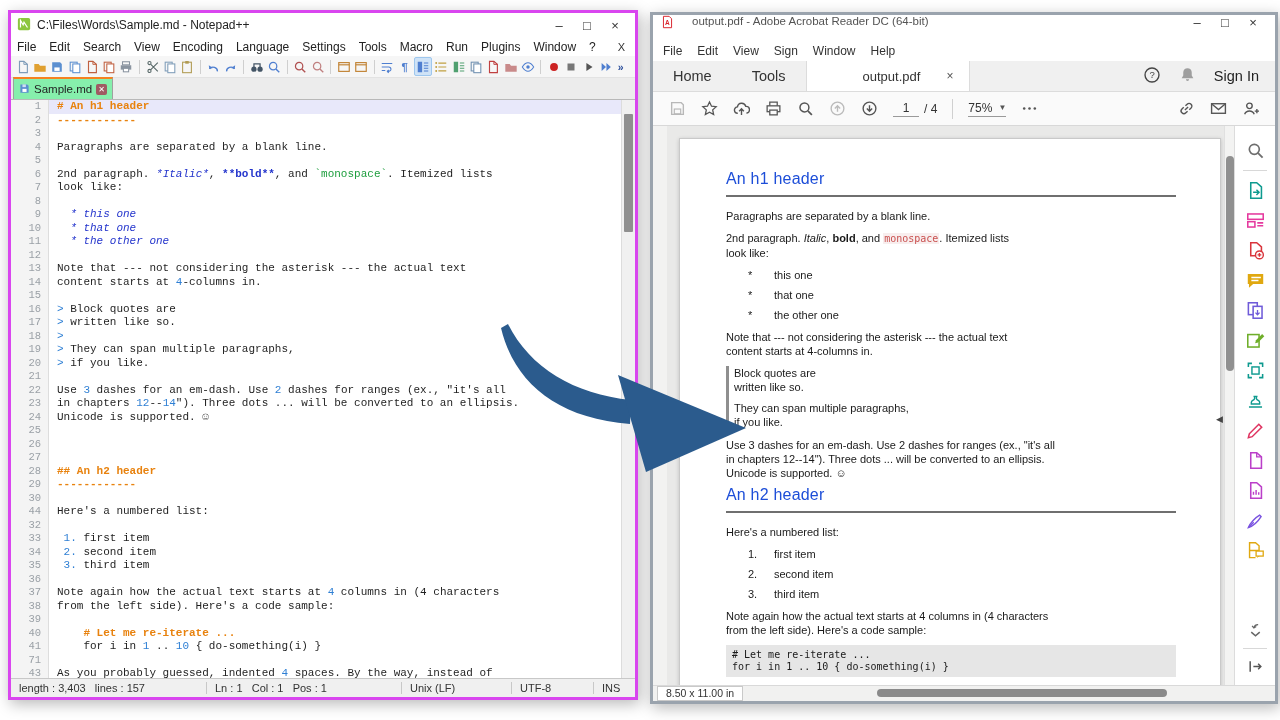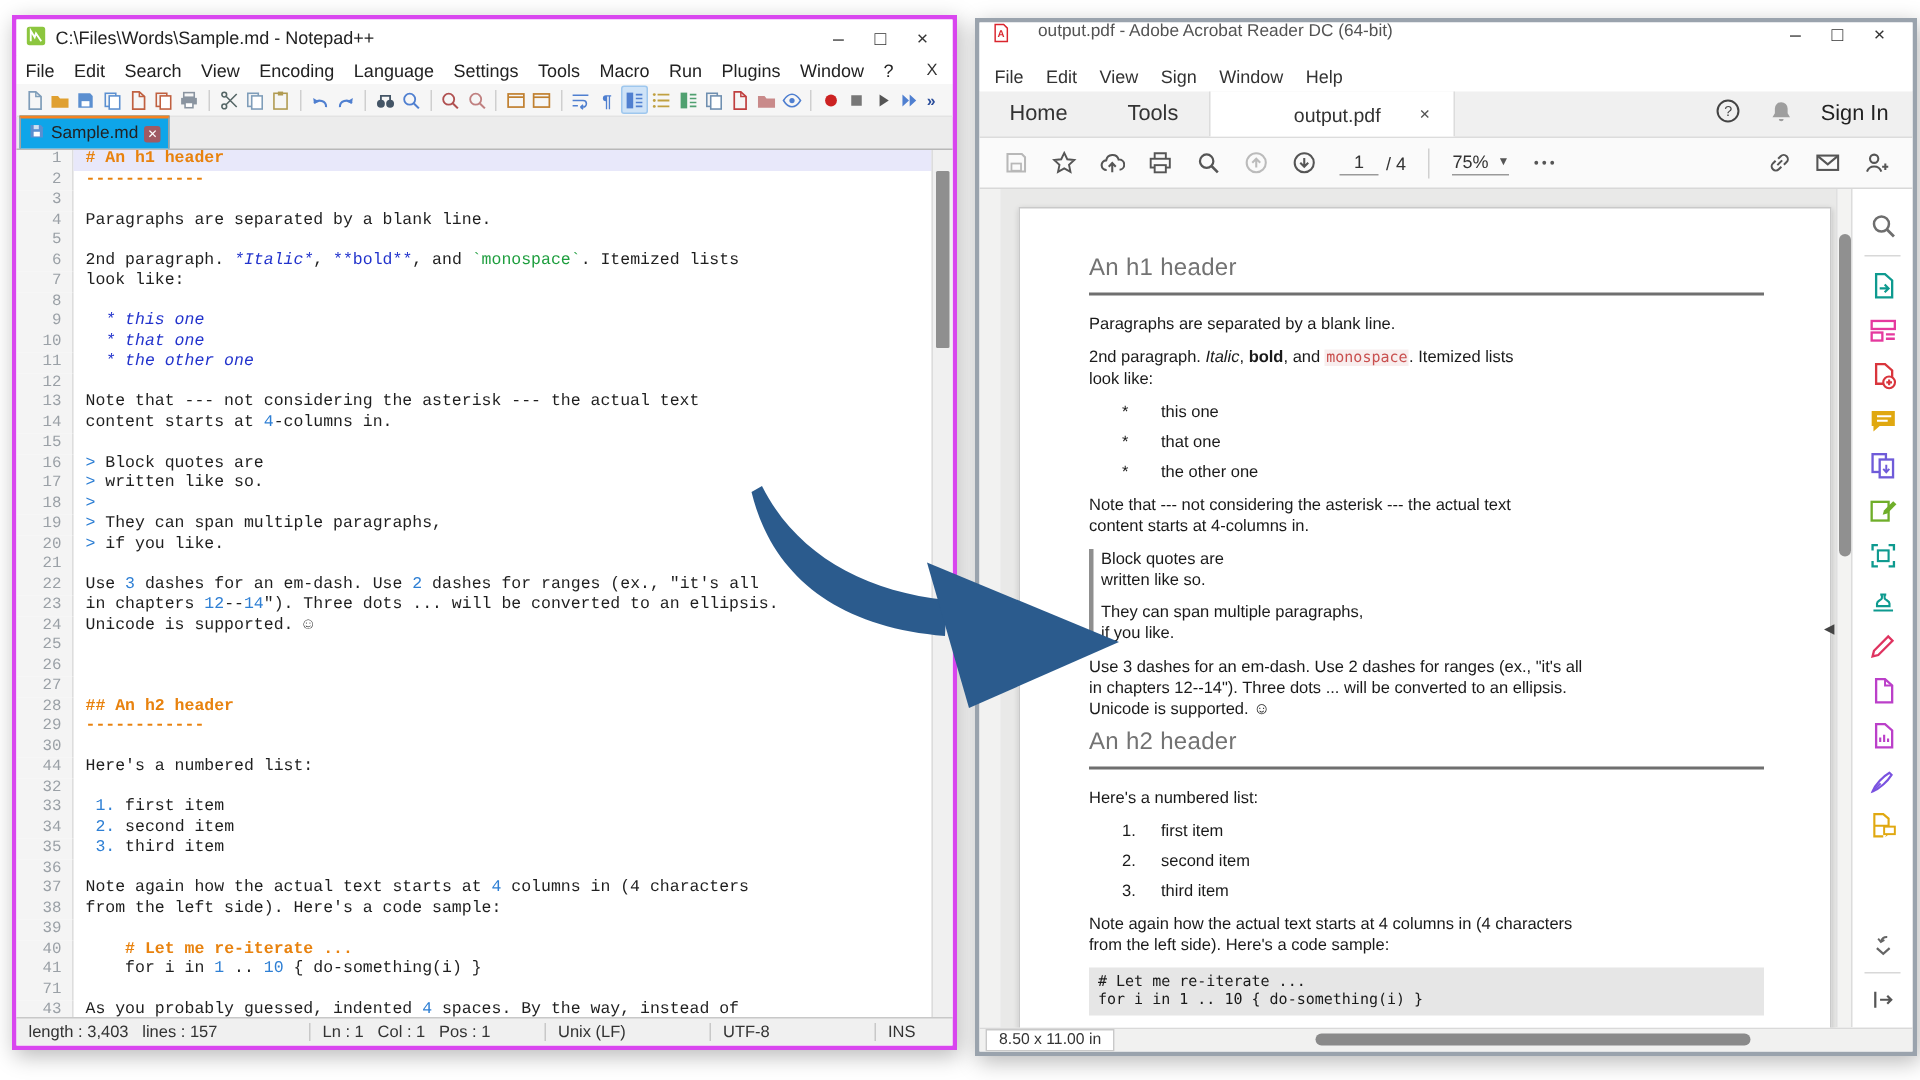--- a/index.html
+++ b/index.html
@@ -14,46 +14,46 @@
   .winbtns span{width:28px;text-align:center;font-size:13px;color:#333;cursor:default;}
   .npp-menu{height:19px;display:flex;align-items:center;padding:0 6px;font-size:12px;color:#222;background:#fff;}
   .npp-menu .items{flex:1;display:flex;gap:13px;}
   .npp-menu .mi{white-space:nowrap;}
   .npp-menu .mx{color:#333;font-size:11px;padding-right:4px;}
   .npp-tools{height:21px;background:#f6f6f6;display:flex;align-items:center;padding:0 4px;gap:2px;border-bottom:1px solid #e3e3e3;}
   .tbi{width:17px;height:17px;display:flex;align-items:center;justify-content:center;border-radius:2px;}
   .tbi.active{background:#cfe3f7;border:1px solid #9ec7ee;}
   .tsep{width:1px;height:14px;background:#cfcfcf;margin:0 3px;}
   .npp-tabs{height:21px;background:#ececec;border-bottom:1px solid #b8b8b8;display:flex;align-items:flex-end;padding-left:2px;}
-  .tab{height:20px;background:#0ea5e9;border:1px solid #a0a0a0;border-bottom:none;border-top:2px solid #f58220;
+  .tab{height:20px;background:#86efac;border:1px solid #a0a0a0;border-bottom:none;border-top:2px solid #f58220;
        display:flex;align-items:center;gap:4px;padding:0 5px;font-size:11.5px;color:#222;}
   .tclose{color:#fff;background:#a05a63;font-size:8px;width:11px;height:11px;line-height:11px;text-align:center;border-radius:2px;}
   .npp-editor{position:relative;flex:1;overflow:hidden;background:#fff;
      font-family:"Liberation Mono",monospace;font-size:11px;line-height:13.5px;}
   .ed-row{display:flex;height:13.5px;}
   .ed-row .ln{width:38px;flex:0 0 38px;text-align:right;padding-right:7px;color:#9aa0a6;background:#f4f4f4;
       border-right:1px solid #ddd;box-sizing:border-box;font-size:10.5px;}
   .ed-row .cd{flex:1;padding-left:8px;white-space:pre;color:#1f1f1f;margin-right:13px;}
   .ed-row.cur .cd{background:var(--c-current_line,#e8e8fa);}
   .sg-h{color:var(--c-npp_orange,#e8820e);font-weight:bold;}
   .sg-i{color:var(--c-npp_blue,#2233cc);font-style:italic;}
-  .sg-b{color:var(--c-npp_blue,#2233cc);font-weight:normal;}
+  .sg-b{color:var(--c-npp_blue,#2233cc);font-weight:bold;}
   .sg-n{color:var(--c-npp_num,#2e7fd4);}
   .sg-q{color:var(--c-npp_num,#2e7fd4);}
   .sg-g{color:var(--c-npp_green,#1e9e3e);}
   .ed-scroll{position:absolute;right:0;top:0;bottom:0;width:13px;background:#f0f0f0;border-left:1px solid #dcdcdc;}
   .ed-scroll .thumb{position:absolute;left:2px;right:2px;top:14px;height:118px;background:#8f8f8f;border-radius:1px;}
   .npp-status{height:18px;background:#f0f0f0;border-top:1px solid #c8c8c8;display:flex;align-items:center;
       font-size:11px;color:#333;}
   .npp-status span{padding:0 8px;white-space:pre;}
   .npp-status .s1{width:195px;box-sizing:border-box;}
   .npp-status .s2{flex:1;border-left:1px solid #c8c8c8;}
   .npp-status .s3{width:110px;border-left:1px solid #c8c8c8;box-sizing:border-box;}
   .npp-status .s4{width:82px;border-left:1px solid #c8c8c8;box-sizing:border-box;}
-  .npp-status .s5{width:52px;border-left:1px solid #c8c8c8;box-sizing:border-box;margin-left:28px;}
+  .npp-status .s5{width:42px;border-left:1px solid #c8c8c8;box-sizing:border-box;}
   
   #acr{left:650px;top:12px;width:622px;height:686px;display:flex;flex-direction:column;border-color:#9aa3ad;}
   .acr-title{height:25px;display:flex;align-items:flex-start;gap:18px;padding:0 8px;font-size:11.5px;color:#535353;background:#fff;}
   .acr-title .t{flex:1;}
   .acr-menu{height:21px;display:flex;align-items:center;gap:15px;padding:0 10px;font-size:12px;color:#333;background:#fff;}
   .acr-tabs{height:30px;background:#f0f0f0;display:flex;align-items:stretch;font-size:14.5px;color:#333;border-bottom:1px solid #dcdcdc;}
   .acr-tabs .nav{display:flex;align-items:center;padding:0 20px;}
   .acr-tabs .doc{background:#fff;display:flex;align-items:center;gap:26px;padding:0 16px 0 56px;border-left:1px solid #dcdcdc;border-right:1px solid #dcdcdc;font-size:13px;}
   .acr-tabs .doc .x{color:#555;font-size:12px;}
   .acr-tabs .spacer{flex:1;}
@@ -65,21 +65,21 @@
   .pgbox .cur{width:26px;text-align:center;border-bottom:1px solid #9a9a9a;padding-bottom:1px;}
   .vdiv{width:1px;height:20px;background:#d0d0d0;}
   .zoombox{display:flex;align-items:center;gap:6px;font-size:12px;color:#333;border-bottom:1px solid #9a9a9a;padding-bottom:1px;}
   .caret-dn{font-size:8px;color:#555;}
   .acr-toolbar .spacer{flex:1;}
   .acr-content{position:relative;flex:1;background:#e9e9e8;overflow:hidden;}
   .viewer-gutter{position:absolute;left:0;top:0;bottom:0;width:14px;background:#f2f2f1;}
   .navtri{position:absolute;font-size:9px;color:#444;}
   .pdf-page{position:absolute;left:26px;top:12px;width:540px;height:1200px;background:#fff;border:1px solid #c9c9c9;box-shadow:0 1px 4px rgba(0,0,0,.18);}
   .pdf-content{padding:33px 44px 0 46px;font-size:11px;line-height:14px;color:#1a1a1a;}
-  .pdf-h1,.pdf-h2{font-size:16px;color:#737373;margin:0 0 9px 0;font-weight:400;letter-spacing:.2px;}
+  .pdf-h1,.pdf-h2{font-size:16px;color:#1d4ed8;margin:0 0 9px 0;font-weight:400;letter-spacing:.2px;}
   .pdf-hr{border-top:2px solid #6f6f6f;margin:0 0 12px 0;}
   .pdf-p{margin:0 0 8px 0;}
   .pdf-ul,.pdf-ol{margin:2px 0 8px 0;}
   .pdf-li{display:flex;margin-bottom:6px;}
   .pdf-li .mk{width:26px;text-align:left;padding-left:22px;flex:0 0 26px;}
   .pdf-bq{border-left:3px solid #8f8f8f;padding-left:5px;margin:0 0 9px 0;}
   .pdf-bq .bqp{margin-bottom:7px;}
   .pdf-code{background:#e6e6e6;font-family:"DejaVu Sans Mono",monospace;font-size:10px;line-height:12px;
      padding:4px 6px;margin:2px 0 9px 0;white-space:pre;}
   .seg-i{font-style:italic;}

